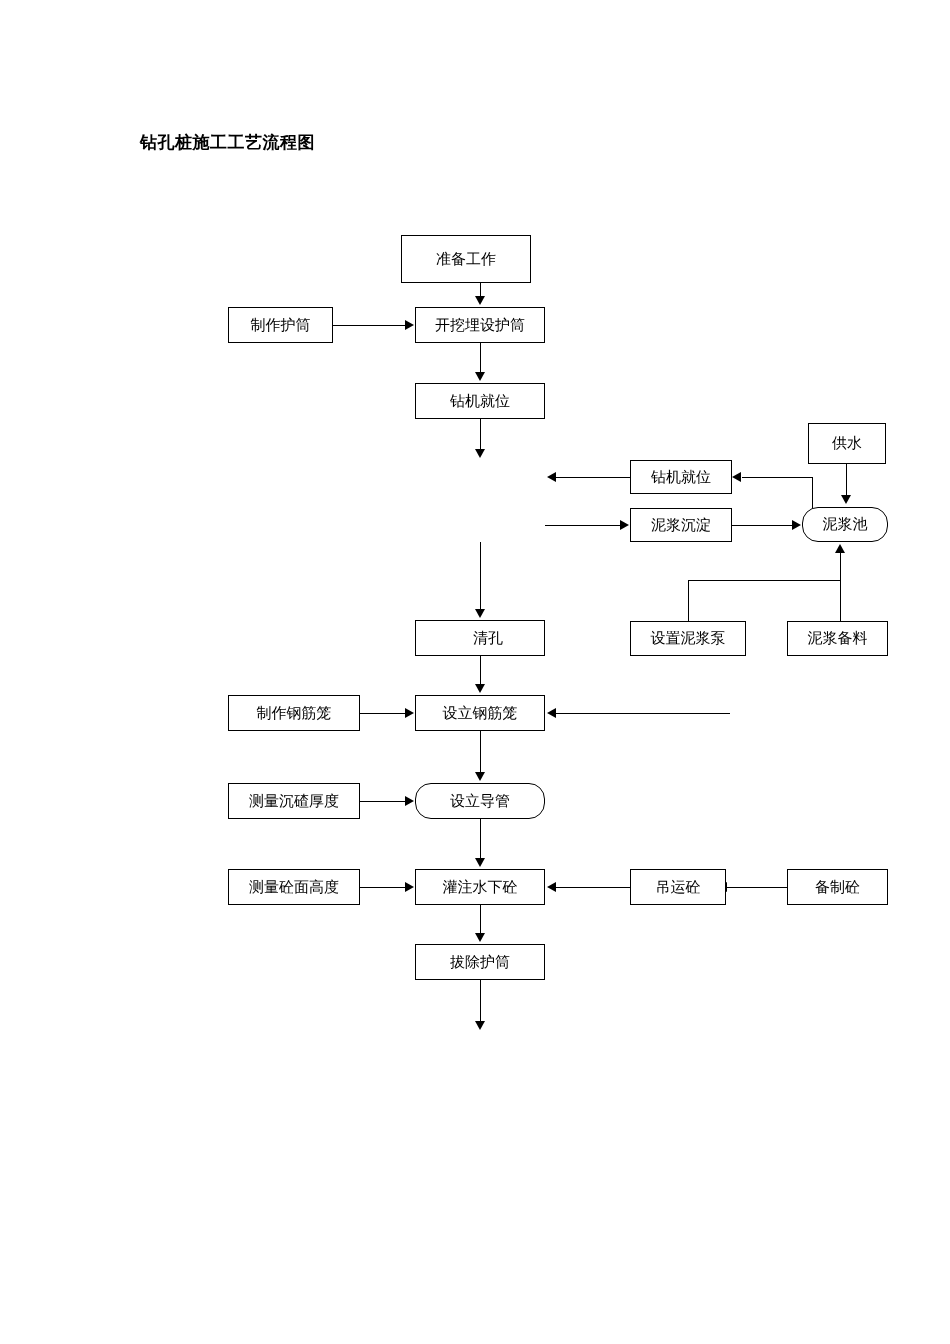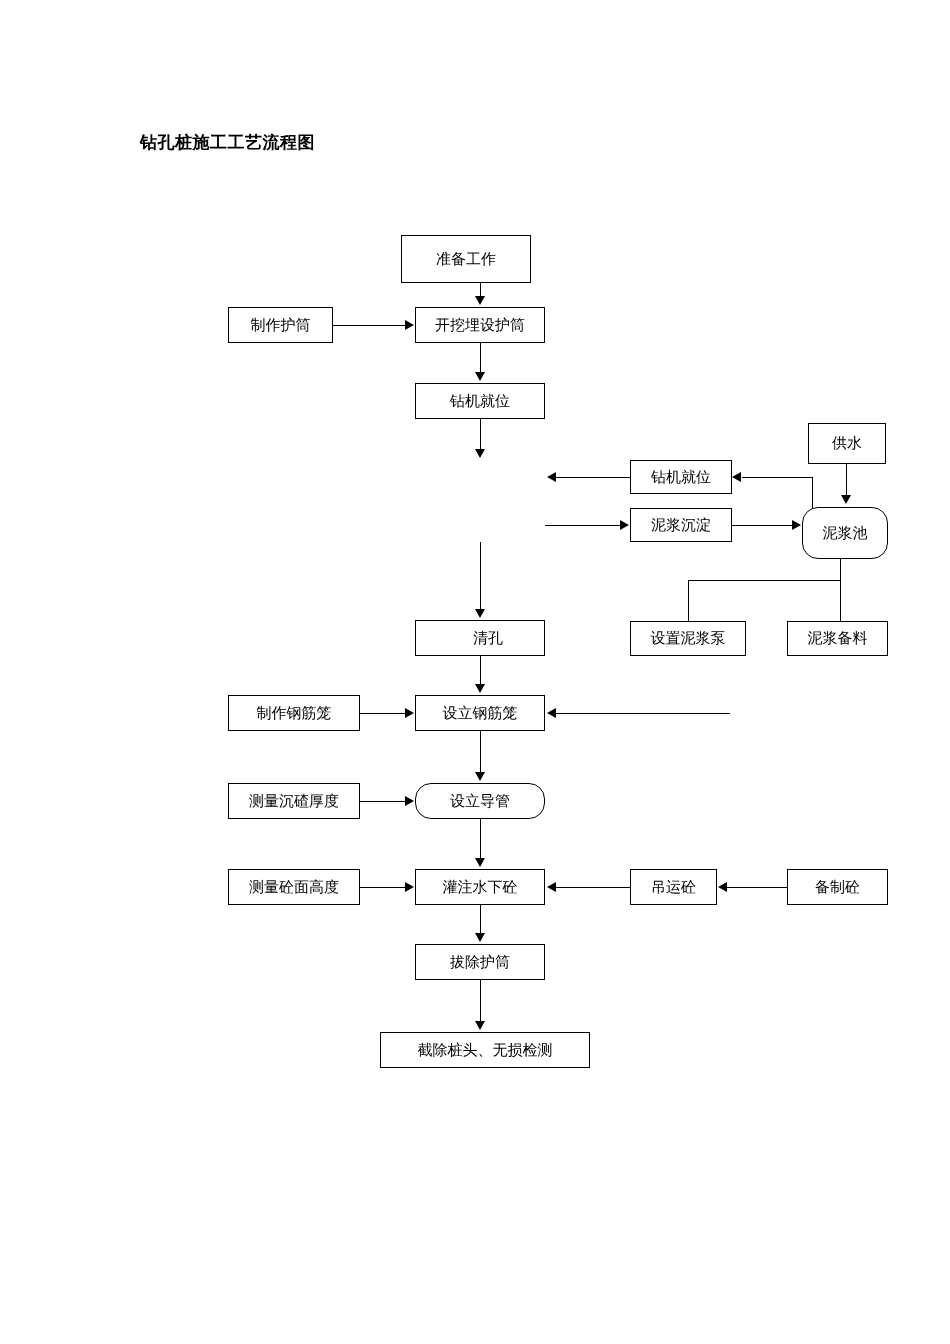--- a/index.html
+++ b/index.html
@@ -101,34 +101,33 @@
 
   <div id="title">钻孔桩施工工艺流程图</div>
 
   <div class="node" style="left:401px;top:235px;width:130px;height:48px;">准备工作</div>
   <div class="node" style="left:228px;top:307px;width:105px;height:36px;">制作护筒</div>
   <div class="node" style="left:415px;top:307px;width:130px;height:36px;">开挖埋设护筒</div>
   <div class="node" style="left:415px;top:383px;width:130px;height:36px;">钻机就位</div>
   <div class="node" style="left:808px;top:423px;width:78px;height:41px;">供水</div>
   <div class="node" style="left:630px;top:460px;width:102px;height:34px;">钻机就位</div>
   <div class="node" style="left:630px;top:508px;width:102px;height:34px;">泥浆沉淀</div>
-  <div class="node" style="left:802px;top:507px;width:86px;height:52px;border-radius:16px;">泥浆池</div>
+  <div class="node" style="left:802px;top:507px;width:86px;height:35px;border-radius:16px;">泥浆池</div>
   <div class="node" style="left:630px;top:621px;width:116px;height:35px;">设置泥浆泵</div>
   <div class="node" style="left:787px;top:621px;width:101px;height:35px;">泥浆备料</div>
   <div class="node" style="left:415px;top:620px;width:130px;height:36px;padding-left:16px;">清孔</div>
   <div class="node" style="left:228px;top:695px;width:132px;height:36px;">制作钢筋笼</div>
   <div class="node" style="left:415px;top:695px;width:130px;height:36px;">设立钢筋笼</div>
   <div class="node" style="left:228px;top:783px;width:132px;height:36px;">测量沉碴厚度</div>
   <div class="node" style="left:415px;top:783px;width:130px;height:36px;border-radius:16px;">设立导管</div>
   <div class="node" style="left:228px;top:869px;width:132px;height:36px;">测量砼面高度</div>
   <div class="node" style="left:415px;top:869px;width:130px;height:36px;">灌注水下砼</div>
-  <div class="node" style="left:630px;top:869px;width:87px;height:36px;">吊运砼</div>
+  <div class="node" style="left:630px;top:869px;width:96px;height:36px;">吊运砼</div>
   <div class="node" style="left:787px;top:869px;width:101px;height:36px;">备制砼</div>
   <div class="node" style="left:415px;top:944px;width:130px;height:36px;">拔除护筒</div>
-  <div class="node" style="left:380px;top:1032px;width:210px;height:36px;">截除桩头、无损检测</div>
 
   <div class="vline" style="left:480px;top:271px;height:26px;"></div>
   <div class="arrow down" style="left:475px;top:296px;"></div>
 
   <div class="hline" style="left:333px;top:325px;width:73px;"></div>
   <div class="arrow right" style="left:405px;top:320px;"></div>
 
   <div class="vline" style="left:480px;top:343px;height:30px;"></div>
   <div class="arrow down" style="left:475px;top:372px;"></div>
 

